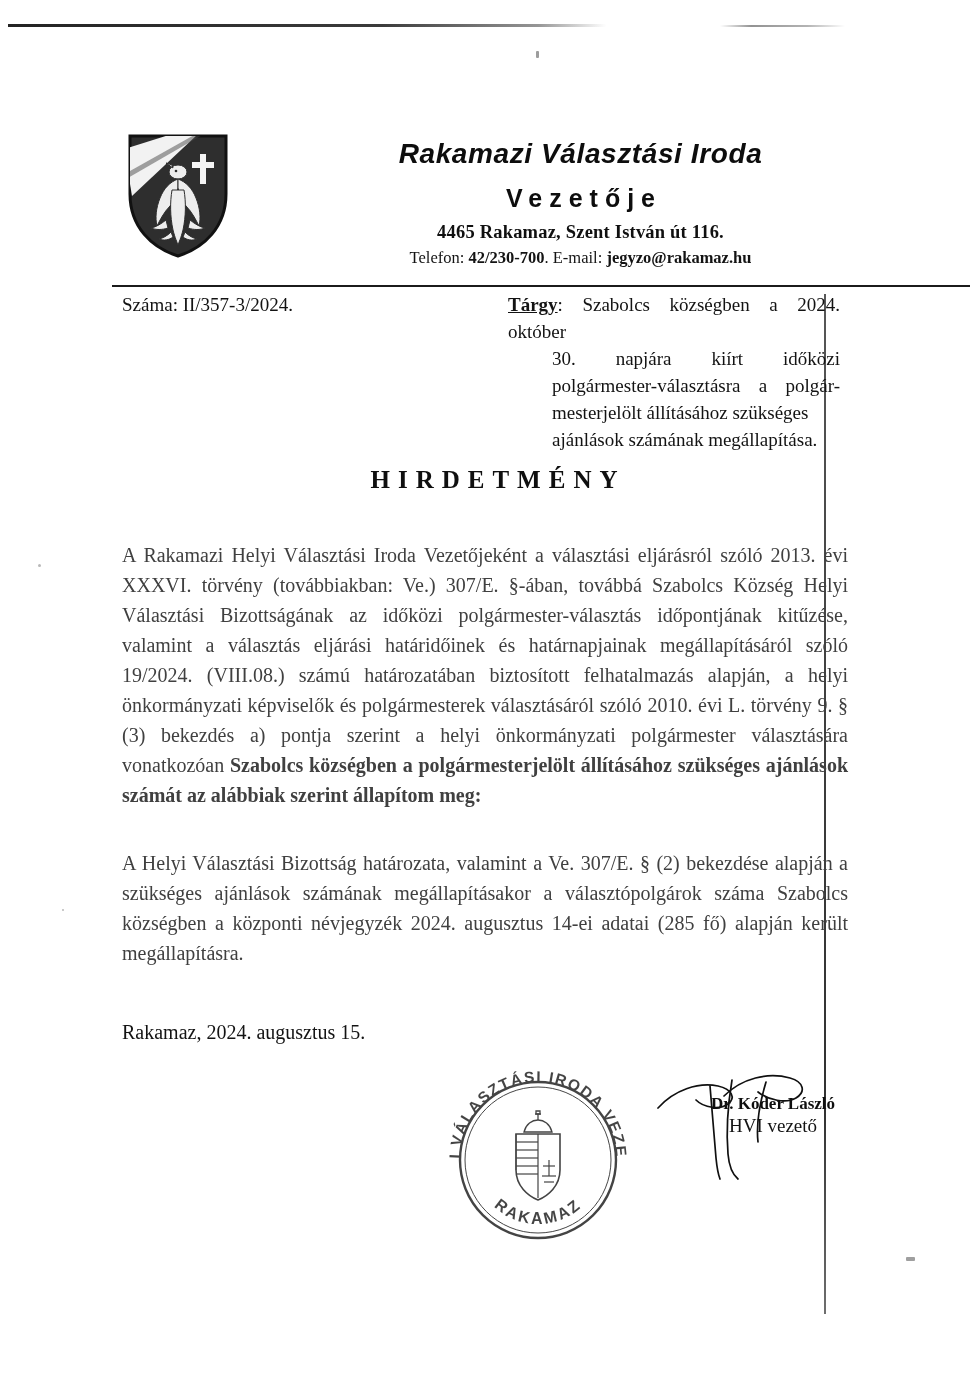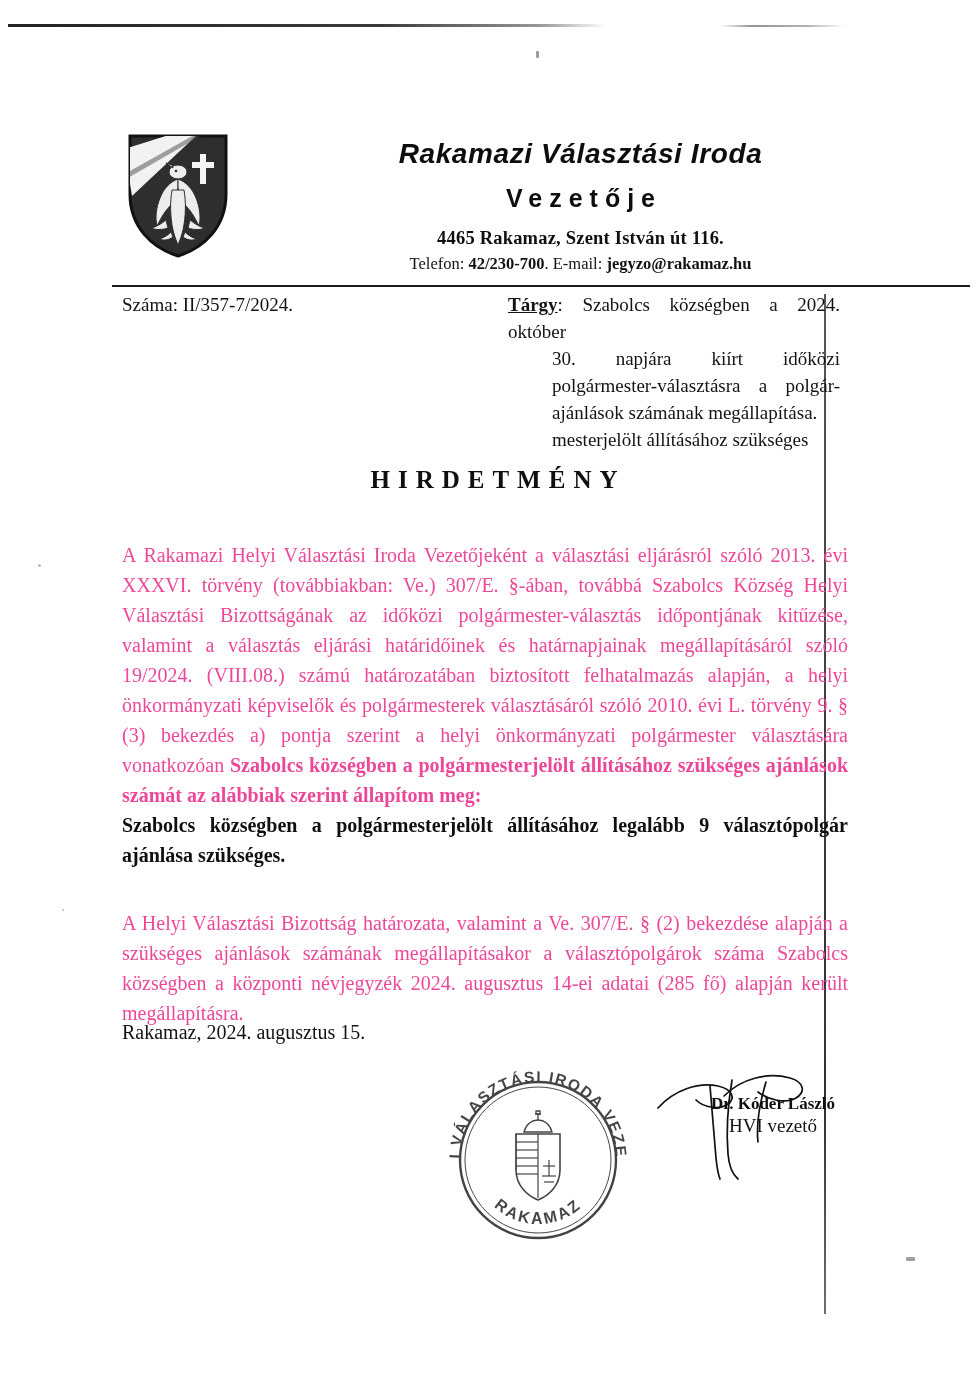--- a/index.html
+++ b/index.html
@@ -99,21 +99,21 @@
     line-height: 1.25;
     margin-top: 14px;
     color: #0d0d0d;
     padding-left: 7px;
   }
   .lh-line3 {
     font-family: "Liberation Serif", serif;
     font-weight: bold;
     font-size: 18.5px;
     letter-spacing: .2px;
-    margin-top: 13px;
+    margin-top: 7px;
     color: #101010;
   }
   .lh-line4 {
     font-family: "Liberation Serif", serif;
     font-size: 16.5px;
     margin-top: 5px;
     color: #131313;
   }
   .lh-line4 b { font-weight: bold; }
 
@@ -179,21 +179,21 @@
     left: 122px;
     top: 536px;
     width: 726px;
   }
   p.body {
     margin: 0;
     font-size: 20px;
     line-height: 1.5;
     text-align: justify;
     text-justify: inter-word;
-    color: #ec4899;
+    color: #404040;
   }
   p.body b { font-weight: bold; }
   p.spaced { margin-top: 38px; }
   p.strongpara {
     margin: 0;
     font-size: 20px;
     line-height: 1.5;
     text-align: justify;
     font-weight: bold;
     color: #101010;
@@ -306,35 +306,34 @@
     <div class="lh-text">
       <div class="lh-line1">Rakamazi Választási Iroda</div>
       <div class="lh-line2">Vezetője</div>
       <div class="lh-line3">4465 Rakamaz, Szent István út 116.</div>
       <div class="lh-line4"><span>Telefon: </span><b>42/230-700</b><span>. E-mail: </span><b>jegyzo@rakamaz.hu</b></div>
     </div>
   </div>
 
   <div class="head-rule"></div>
 
-  <div class="refblock">Száma: II/357-7/2024.</div>
+  <div class="refblock">Száma: II/357-3/2024.</div>
 
   <div class="subject">
     <span class="lbl">Tárgy</span><span>: </span><span>Szabolcs községben a 2024. október</span>
     <span class="sline indent">30. napjára kiírt időközi</span>
     <span class="sline indent">polgármester-választásra a polgár-</span>
+    <span class="sline indent last">mesterjelölt állításához szükséges</span>
     <span class="sline indent last">ajánlások számának megállapítása.</span>
-    <span class="sline indent last">mesterjelölt állításához szükséges</span>
   </div>
 
   <div class="doc-title">HIRDETMÉNY</div>
 
   <div class="body-wrap">
     <p class="body"><span>A Rakamazi Helyi Választási Iroda Vezetőjeként a választási eljárásról szóló 2013. évi XXXVI. törvény (továbbiakban: Ve.) 307/E. §-ában, továbbá Szabolcs Község Helyi Választási Bizottságának az időközi polgármester-választás időpontjának kitűzése, valamint a választás eljárási határidőinek és határnapjainak megállapításáról szóló 19/2024. (VIII.08.) számú határozatában biztosított felhatalmazás alapján, a helyi önkormányzati képviselők és polgármesterek választásáról szóló 2010. évi L. törvény 9. § (3) bekezdés a) pontja szerint a helyi önkormányzati polgármester választására vonatkozóan </span><b>Szabolcs községben a polgármesterjelölt állításához szükséges ajánlások számát az alábbiak szerint állapítom meg:</b></p>
-    <p class="strongpara spaced">Szabolcs községben a polgármesterjelölt állításához legalább 9 választópolgár ajánlása szükséges.</p>
     <p class="body spaced">A Helyi Választási Bizottság határozata, valamint a Ve. 307/E. § (2) bekezdése alapján a szükséges ajánlások számának megállapításakor a választópolgárok száma Szabolcs községben a központi névjegyzék 2024. augusztus 14-ei adatai (285 fő) alapján került megállapításra.</p>
   </div>
 
   <div class="closing-date">Rakamaz, 2024. augusztus 15.</div>
 
   <div class="stamp">
     <svg width="200" height="200" viewBox="0 0 200 200">
       <defs>
         <path id="arcTop" d="M22 100 A78 78 0 0 1 178 100"></path>
         <path id="arcBottom" d="M36 100 A64 64 0 0 0 164 100"></path>

